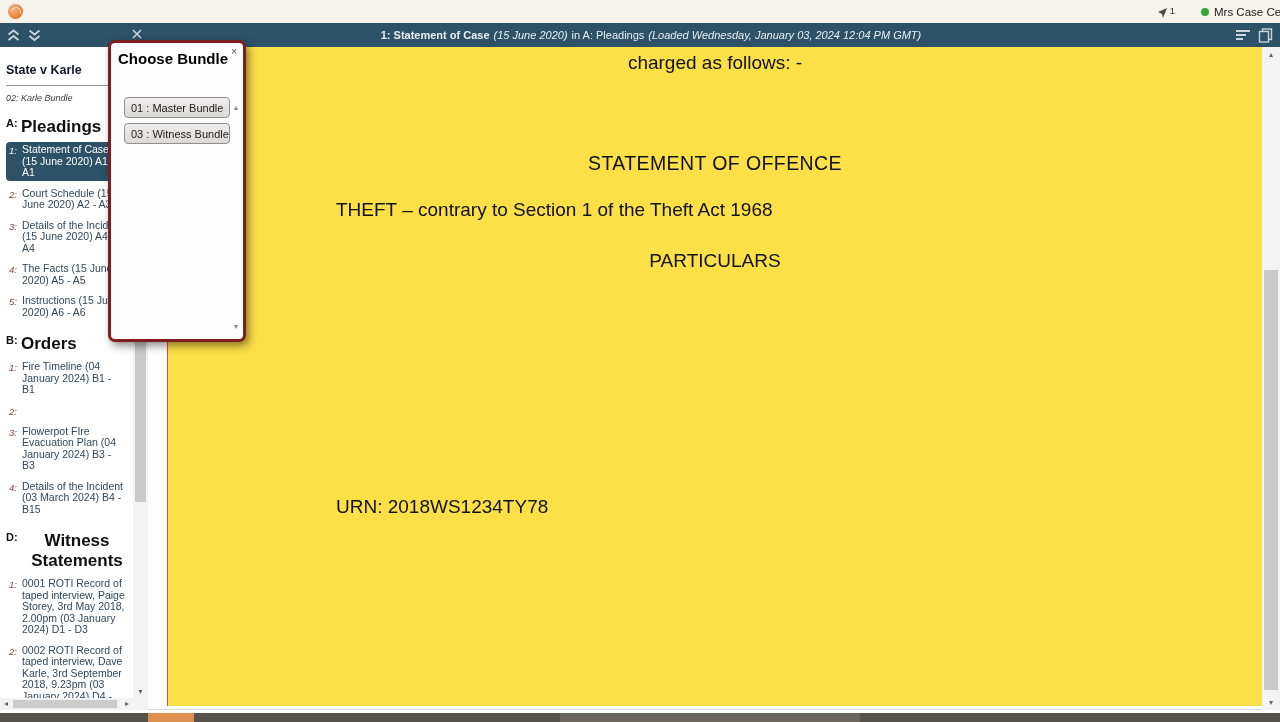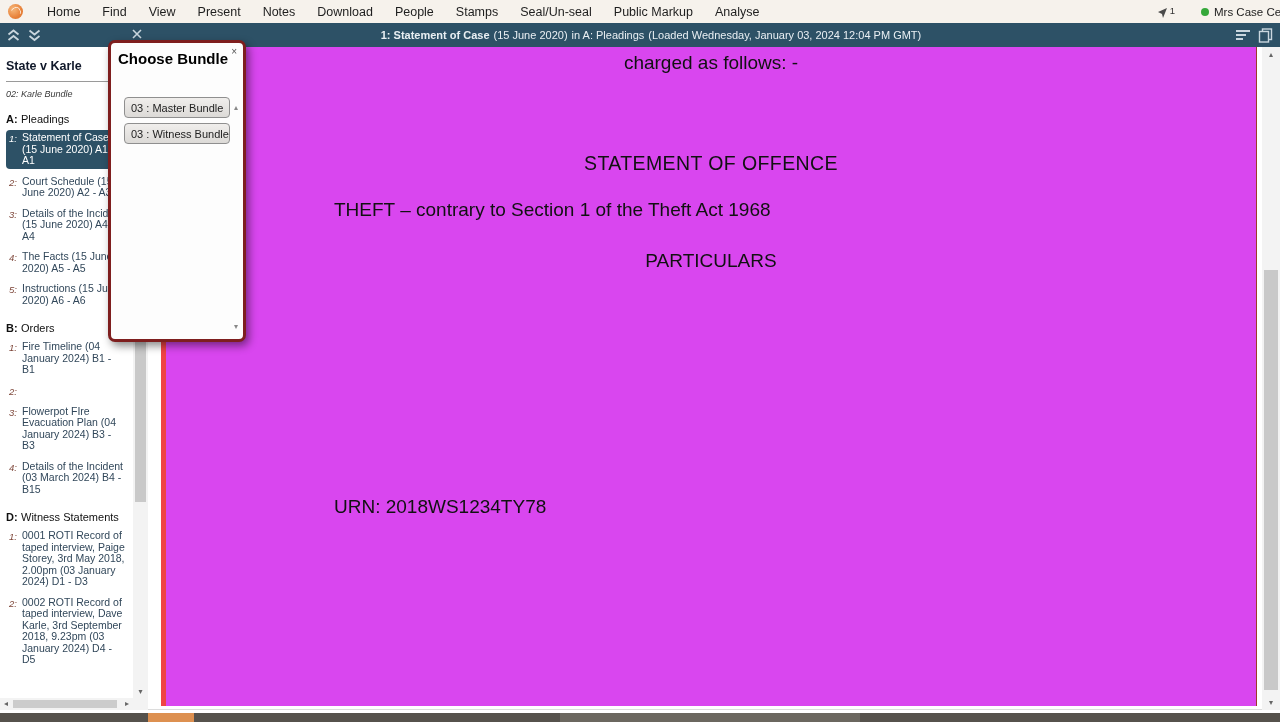--- a/index.html
+++ b/index.html
@@ -22,32 +22,32 @@
   .follow-count { font-size:9.5px; color:#333; margin-left:2px; }
   .presence-dot { width:8px; height:8px; border-radius:50%; background:#35a83a; margin-right:5px; flex:0 0 auto; }
   .user-name { font-size:11.5px; color:#222; white-space:nowrap; width:66px; overflow:hidden; }
 
   
   .hdr { position:absolute; top:23px; left:0; width:1280px; height:24px; background:#2d5166; z-index:5; }
   .hdr-icon { position:absolute; top:5px; cursor:pointer; }
   .hdr-title { position:absolute; top:0; left:0; width:100%; height:24px; line-height:24px;
                text-align:center; color:#e9eff3; font-size:11px; white-space:nowrap; }
   .hdr-title .b { font-weight:bold;margin-left:24px; }
-  .hdr-title .i { }
+  .hdr-title .i { font-style:italic; }
   .hdr-title span { margin:0 2px; }
 
   
   .sidebar { position:absolute; top:47px; left:0; width:148px; height:663px; background:#fff; z-index:3; }
-  .side-inner { position:absolute; left:0; top:8px; width:133px; height:651px; overflow:hidden; padding:4px 0 0 6px; }
+  .side-inner { position:absolute; left:0; top:0; width:133px; height:651px; overflow:hidden; padding:16px 0 0 6px; }
   .case-title { font-size:12.5px; font-weight:bold; color:#10182a; padding-bottom:8px;
                 border-bottom:1px solid #9a9a9a; margin-right:4px; }
   .bundle-label { font-style:italic; font-size:9px; color:#3a3a3a; margin-top:7px; }
   .sec-hdr { display:flex; margin:14px 0 2px 0; }
   .sec-key { width:15px; min-width:15px; font-weight:bold; font-size:11px; color:#101010; }
-  .sec-title { font-weight:normal; font-size:11px; color:#101010;text-align:center; }
+  .sec-title { font-weight:bold; font-size:17px; color:#101010;text-align:center; }
   .tree-item { display:flex; margin:5px 0; padding:2px 0 2px 3px; border-radius:4px; cursor:pointer; }
   .item-num { width:13px; min-width:13px; font-size:9.5px; font-style:italic; color:#7c4437; padding-top:1px; }
   .item-text { font-size:10.5px; line-height:11.5px; color:#31475a; width:105px; }
   .tree-item.selected { background:#2d5166; }
   .tree-item.selected .item-num, .tree-item.selected .item-text { color:#fff; }
 
   
   .side-vscroll { position:absolute; left:133px; top:0; width:15px; height:651px; background:#f3f3f3; }
   .side-vthumb { position:absolute; left:2px; top:100px; width:11px; height:355px; background:#c9c9c9; }
   .side-varrow { position:absolute; left:0; width:15px; text-align:center; font-size:8px; color:#666; cursor:pointer; }
@@ -64,55 +64,42 @@
   .popup-scroll-up { position:absolute; right:5px; top:60px; font-size:8px; color:#888; cursor:pointer; }
   .popup-scroll-down { position:absolute; right:5px; bottom:8px; font-size:8px; color:#888; cursor:pointer; }
   .bundle-list { margin-top:30px; padding:0 13px; display:flex; flex-direction:column; gap:5px; }
   .bundle-btn { height:21px; background:linear-gradient(#f0eeec,#dcdad7); border:1px solid #8f8f8f;
                 border-radius:4px; font-size:11px; color:#222; text-align:left; padding:0 6px;
                 font-family:"Liberation Sans",sans-serif; cursor:pointer; white-space:nowrap; }
 
   
   .main { position:absolute; left:148px; top:47px; width:1114px; height:663px; background:#fff;
           border-bottom:1px solid #dcdcdc; }
-  .page { position:absolute; left:13px; top:0; width:1096px; height:659px; background:#d946ef;
-          border-left:5px solid #ef4444; border-right:1px solid #9e382c; color:#111; }
+  .page { position:absolute; left:19px; top:0; width:1096px; height:659px; background:#fde047;
+          border-left:1px solid #ef4444; border-right:1px solid #9e382c; color:#111; }
   .doc-abs { position:absolute; left:0; width:100%; }
   .doc-center { text-align:center; font-size:19px; }
   .doc-left { position:absolute; left:168px; font-size:19px; }
   .doc-para { line-height:25.5px; white-space:pre-line; width:780px; }
 
   
   .doc-vscroll { position:absolute; left:1262px; top:47px; width:18px; height:663px; background:#f3f3f3; }
   .doc-varrow { position:absolute; left:0; width:18px; text-align:center; font-size:8px; color:#666; cursor:pointer; }
   .doc-vthumb { position:absolute; left:2px; top:223px; width:14px; height:420px; background:#c9c9c9; }
 
   
   .bottombar { position:absolute; left:0; top:713px; width:1280px; height:9px; background:#56524c; }
   .bottombar .orange { position:absolute; left:148px; top:0; width:46px; height:9px; background:#dd9050; }
   .bottombar .lighter { position:absolute; left:560px; top:0; width:300px; height:9px; background:#6b675f; }
 </style>
 </head>
 <body>
 
 <div class="menubar">
   <div class="logo"></div>
-  <div class="menu-items">
-      <div class="menu-item">Home</div>
-      <div class="menu-item">Find</div>
-      <div class="menu-item">View</div>
-      <div class="menu-item">Present</div>
-      <div class="menu-item">Notes</div>
-      <div class="menu-item">Download</div>
-      <div class="menu-item">People</div>
-      <div class="menu-item">Stamps</div>
-      <div class="menu-item">Seal/Un-seal</div>
-      <div class="menu-item">Public Markup</div>
-      <div class="menu-item">Analyse</div>
-    </div>
   <div class="menu-right">
     <div class="follow">
       <svg width="10" height="11" viewBox="0 0 10 11">
         <polygon points="9,0 0,4 4,6 5,10 9,0" fill="#4a4a4a"></polygon>
       </svg>
       <span class="follow-count">1</span>
     </div>
     <span class="presence-dot"></span>
     <span class="user-name">Mrs Case Cen</span>
   </div>
@@ -230,21 +217,21 @@
   <div class="doc-varrow" style="top:3px">▴</div>
   <div class="doc-vthumb"></div>
   <div class="doc-varrow" style="bottom:3px">▾</div>
 </div>
 
 <div class="popup">
   <div class="popup-title">Choose Bundle</div>
   <div class="popup-close">×</div>
   <div class="popup-scroll-up">▴</div>
   <div class="bundle-list" id="bundle-list">
-      <button class="bundle-btn">03 : Master Bundle</button>
+      <button class="bundle-btn">01 : Master Bundle</button>
       <button class="bundle-btn">03 : Witness Bundle</button>
     </div>
   <div class="popup-scroll-down">▾</div>
 </div>
 
 <div class="bottombar">
   <div class="orange"></div>
   <div class="lighter"></div>
 </div>
 

